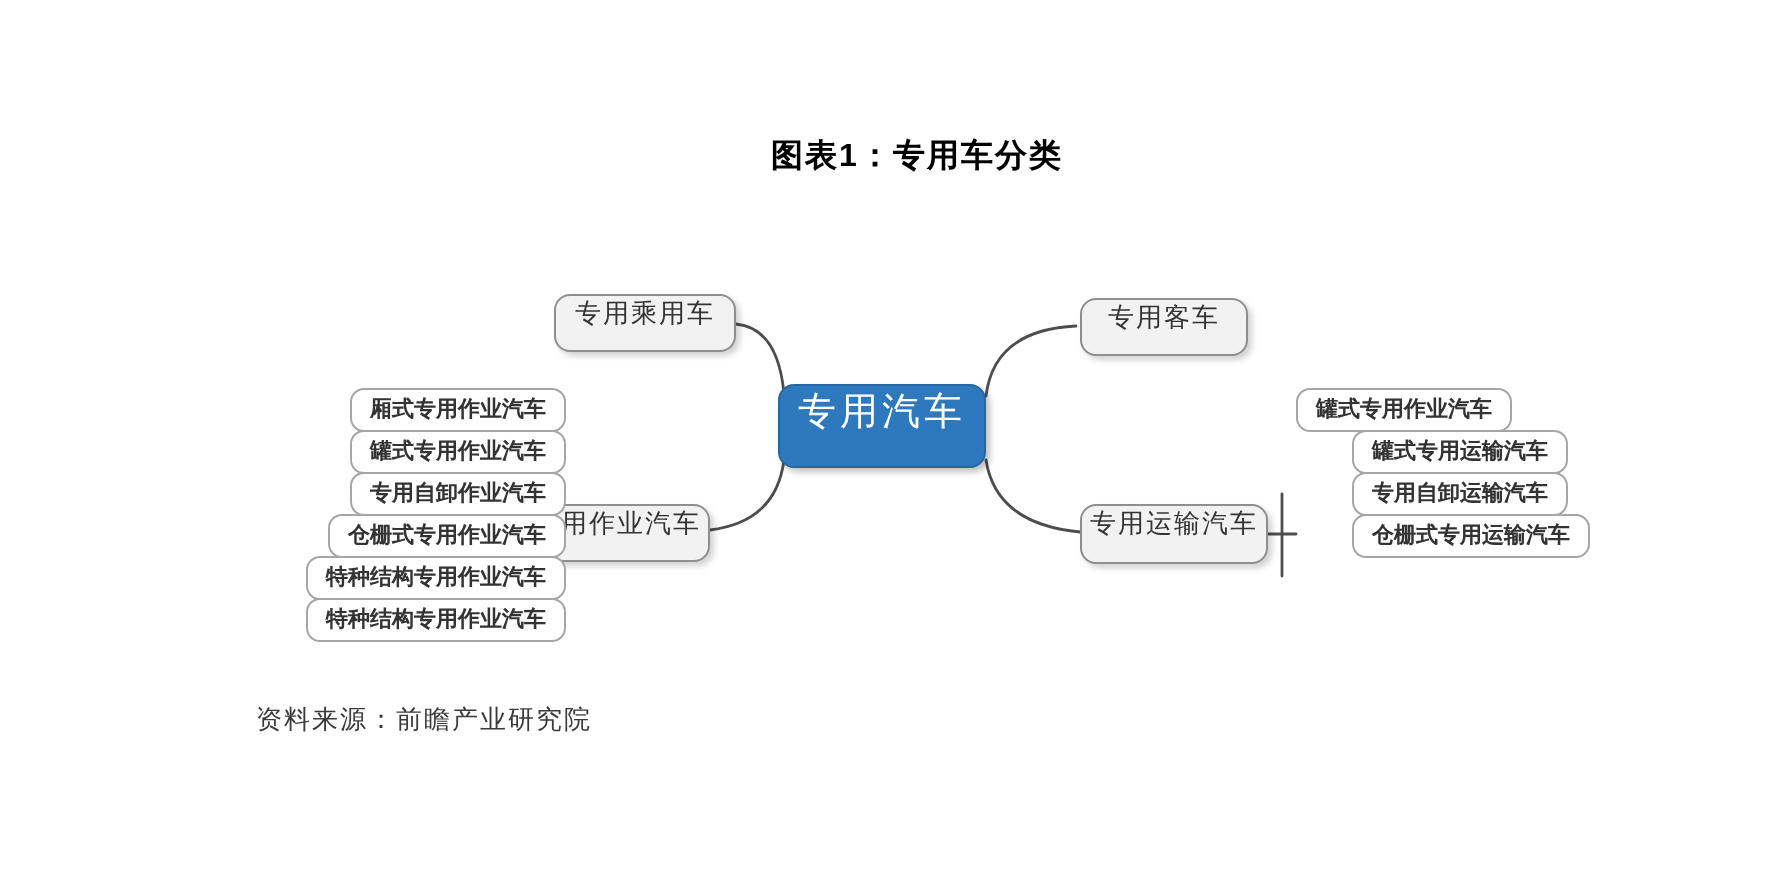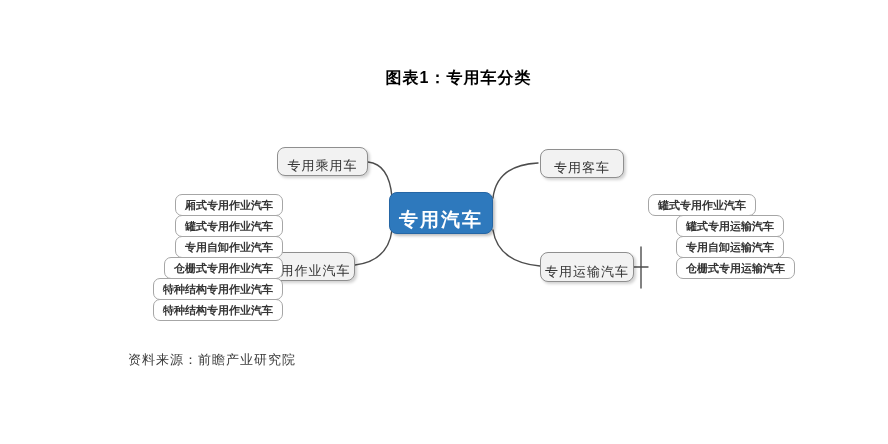--- a/index.html
+++ b/index.html
@@ -11,31 +11,31 @@
   .title{
     position:absolute;top:68px;left:0;width:100%;text-align:center;
     font-size:16px;font-weight:bold;color:#000;letter-spacing:1px;
   }
   .source{
     position:absolute;left:128px;top:351px;font-size:13px;color:#3a3a3a;letter-spacing:1px;
   }
   svg.connectors{position:absolute;left:0;top:0;z-index:1;}
   .node{
     position:absolute;z-index:2;box-sizing:border-box;
-    display:flex;align-items:flex-end;justify-content:center;
+    display:flex;align-items:flex-start;justify-content:center;
   }
   .branch{
     background:#f2f2f2;border:1px solid #8f8f8f;border-radius:8px;
     font-size:13px;color:#333;box-shadow:2px 2px 3px rgba(0,0,0,0.18);
     letter-spacing:1px;
   }
   .center-node{
     left:389px;top:192px;width:104px;height:42px;
     background:#2e79bd;border:1px solid #2566a5;border-radius:8px;
-    color:#fff;font-size:19px;font-weight:bold;letter-spacing:2px;
+    color:#fff;font-size:19px;font-weight:normal;letter-spacing:2px;
     box-shadow:2px 2px 3px rgba(0,0,0,0.25);
   }
   .leaf-stack{position:absolute;z-index:2;display:flex;flex-direction:column;font-weight:bold;}
   .leaf-stack.left{right:634px;top:194px;align-items:flex-end;}
   .leaf-stack.right{left:648px;top:194px;align-items:flex-start;}
   .leaf{
     box-sizing:border-box;height:22px;line-height:20px;padding:0 9px;
     border:1px solid #a6a6a6;border-radius:7px;background:#ffffff;
     font-size:11px;color:#333;white-space:nowrap;text-align:center;
   }

